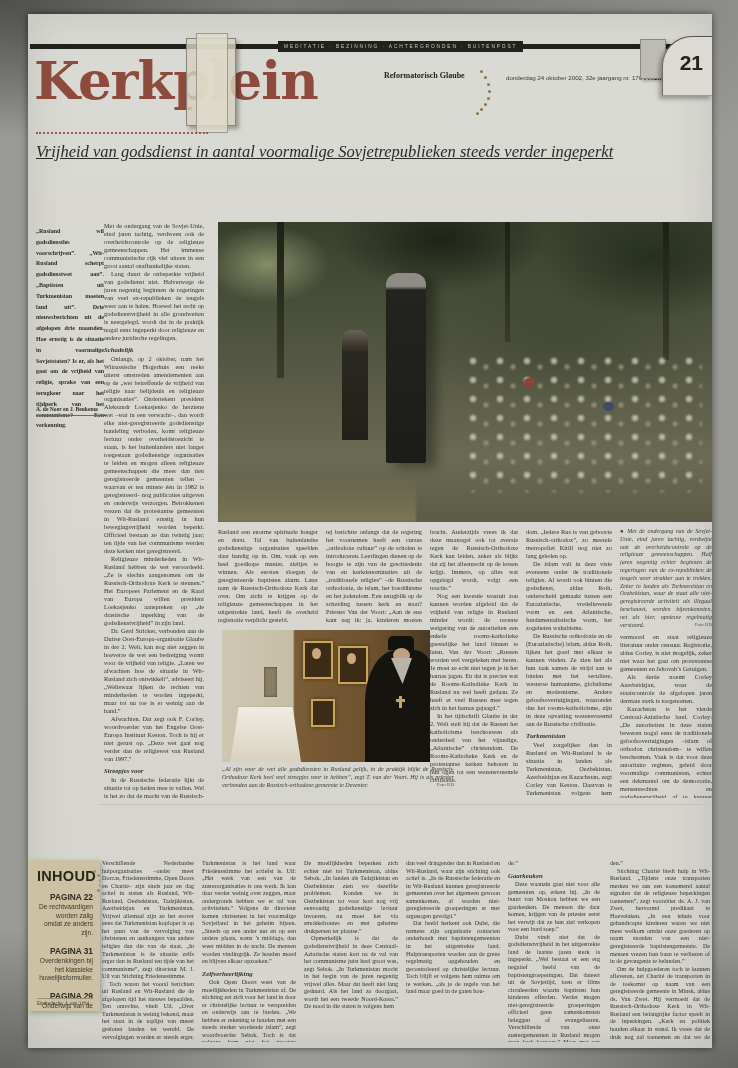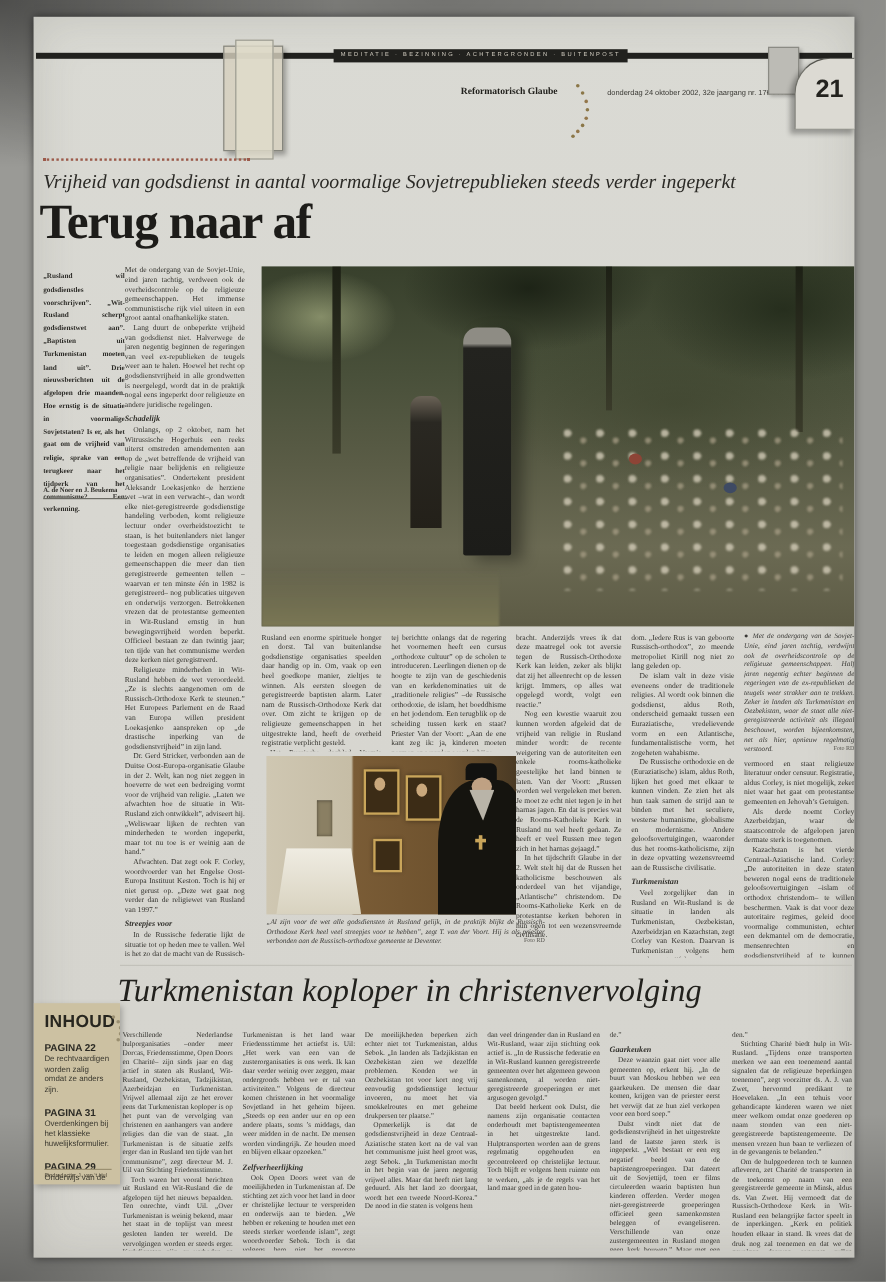--- a/index.html
+++ b/index.html
@@ -46,31 +46,31 @@
   }
   .dots-arc{position:absolute;left:452px;top:56px;width:3px;height:3px;border-radius:50%;background:#8b7748;
     box-shadow:4px 6px 0 #8b7748, 7px 13px 0 #93764a, 8px 20px 0 #8b7748, 7px 27px 0 #93764a, 4px 33px 0 #8b7748, 0px 38px 0 #93764a, -4px 42px 0 #8b7748;}
   .dateline{
     position:absolute;left:478px;top:60px;width:150px;
     font-family:"Liberation Sans",sans-serif;font-size:6.2px;color:#3a3934;white-space:nowrap;
   }
   .dateline b{font-size:6.6px;color:#1d1d1a;}
   .corner-tab-small{position:absolute;left:612px;top:25px;width:24px;height:38px;background:#bcbbb5;border:1px solid #8b8b84;box-shadow:2px 2px 3px rgba(0,0,0,.25);}
   .corner-tab{
-    position:absolute;left:634px;top:34px;width:50px;height:58px;background:#dcdad3;
+    position:absolute;left:634px;top:22px;width:50px;height:58px;background:#dcdad3;
     border-left:1px solid #6f6f68;border-top:1px solid #55554f;border-bottom:1px solid #9b9b93;
     border-radius:30px 0 0 0;box-shadow:-3px 3px 4px rgba(0,0,0,.3);
   }
   .corner-tab .num{
     position:absolute;right:10px;top:14px;font-family:"Liberation Sans",sans-serif;
     font-weight:bold;font-size:21px;color:#23221e;
   }
   .red-dotted{position:absolute;left:8px;top:118px;width:172px;border-bottom:2px dotted #9c5a4a;}
   
-  .kicker{position:absolute;left:8px;top:128px;width:660px;font-style:italic;font-size:16.5px;color:#2b2a26;}
+  .kicker{position:absolute;left:8px;top:128px;width:660px;font-style:italic;font-size:16.5px;color:#2b2a26;text-decoration:underline;}
   .headline{position:absolute;left:5px;top:146px;font-weight:bold;font-size:41px;letter-spacing:-1px;color:#1d1c19;}
   
   .col{position:absolute;overflow:hidden;text-align:justify;font-size:6.3px;line-height:1.27;color:#34332e;}
   .col .bp{margin:0;text-indent:7px;}
   .col .bp:first-child{text-indent:0;}
   .col .bsub{margin:4px 0 1px 0;font-weight:bold;font-style:italic;font-size:6.8px;text-indent:0;}
   .intro-col{
     position:absolute;left:8px;top:212px;width:68px;overflow:hidden;
     font-weight:bold;font-size:6px;line-height:1.8;text-align:justify;color:#2e2d29;
   }
@@ -132,57 +132,57 @@
   .photo-priest .cross:after{content:"";position:absolute;left:-3px;top:3px;width:9px;height:3px;background:#c9a55a;}
   .caption{font-style:italic;font-size:6px;line-height:1.3;color:#3a3936;text-align:justify;}
   .credit{font-style:normal;font-size:5px;color:#55544e;float:right;margin-left:4px;}
   .cap-col-caption{font-style:italic;margin-bottom:4px;}
   
   .rule-2{position:absolute;left:72px;top:790px;width:610px;border-bottom:1px solid #c2c1ba;}
   .headline-2{position:absolute;left:70px;top:796px;font-style:italic;font-size:27px;color:#22211d;}
   .col-b{font-size:6.1px;line-height:1.24;}
   
   .inhoud{
-    position:absolute;left:0;top:822px;width:72px;height:151px;
+    position:absolute;left:0;top:846px;width:72px;height:151px;
     background:#ccc1a2;box-shadow:2px 2px 5px rgba(0,0,0,.25);
     padding:8px 7px 20px 9px;box-sizing:border-box;overflow:hidden;
     font-family:"Liberation Sans",sans-serif;
   }
   .inhoud-title{font-weight:bold;font-size:14.5px;letter-spacing:.3px;color:#27261f;}
   .inhoud-dots{position:absolute;right:4px;top:10px;width:3px;height:3px;border-radius:50%;background:#9a8f70;
     box-shadow:4px 4px 0 #9a8f70, 6px 9px 0 #9a8f70, 6px 14px 0 #9a8f70, 4px 19px 0 #9a8f70;}
-  .toc-item{margin-top:8px;}
+  .toc-item{margin-top:8px;text-align:right;}
   .toc-page{font-weight:bold;font-size:8.3px;color:#2b2a24;}
   .toc-text{font-size:6.6px;line-height:1.32;color:#3a382f;margin-top:1px;}
   .inhoud-footer{position:absolute;left:9px;right:7px;bottom:5px;border-top:1px solid #9a8f70;padding-top:2px;font-size:4.6px;color:#4a4436;}
 </style>
 </head>
 <body>
 
 <div class="page">
 
   <div class="topbar"></div>
   <div class="section-label">MEDITATIE · BEZINNING · ACHTERGRONDEN · BUITENPOST</div>
+  <div class="masthead-title">Kerkplein</div>
   <div class="mast-tab">
     <div class="mast-tab-inner"></div>
   </div>
   <div class="rd-logo">Reformatorisch Glaube</div>
   <div class="dots-arc"></div>
   <div class="dateline">
     <span>donderdag 24 oktober 2002, 32e jaargang nr. 176</span>
     <b>PAGINA</b>
   </div>
   <div class="corner-tab-small"></div>
   <div class="corner-tab">
     <div class="num">21</div>
   </div>
   <div class="red-dotted"></div>
 
   <div class="kicker">Vrijheid van godsdienst in aantal voormalige Sovjetrepublieken steeds verder ingeperkt</div>
-  <div class="headline">Terug naar af</div>
 
   <div class="intro-col">„Rusland wil godsdienstles voorschrijven”. „Wit-Rusland scherpt godsdienstwet aan”. „Baptisten uit Turkmenistan moeten land uit”. Drie nieuwsberichten uit de afgelopen drie maanden. Hoe ernstig is de situatie in voormalige Sovjetstaten? Is er, als het gaat om de vrijheid van religie, sprake van een terugkeer naar het tijdperk van het communisme? Een verkenning.</div>
   <div class="byline">A. de Noer en J. Beukema</div>
 
   <div class="col" style="left:76px;top:208px;width:100px;height:578px;">
       <p class="bp">Met de ondergang van de Sovjet-Unie, eind jaren tachtig, verdween ook de overheidscontrole op de religieuze gemeenschappen. Het immense communistische rijk viel uiteen in een groot aantal onafhankelijke staten.</p>
       <p class="bp">Lang duurt de onbeperkte vrijheid van godsdienst niet. Halverwege de jaren negentig beginnen de regeringen van veel ex-republieken de teugels weer aan te halen. Hoewel het recht op godsdienstvrijheid in alle grondwetten is neergelegd, wordt dat in de praktijk nogal eens ingeperkt door religieuze en andere juridische regelingen.</p>
       <p class="bsub">Schadelijk</p>
       <p class="bp">Onlangs, op 2 oktober, nam het Witrussische Hogerhuis een reeks uiterst omstreden amendementen aan op de „wet betreffende de vrijheid van religie naar belijdenis en religieuze organisaties”. Ondertekent president Aleksandr Loekasjenko de herziene wet –wat in een verwacht–, dan wordt elke niet-geregistreerde godsdienstige handeling verboden, komt religieuze lectuur onder overheidstoezicht te staan, is het buitenlanders niet langer toegestaan godsdienstige organisaties te leiden en mogen alleen religieuze gemeenschappen die meer dan tien geregistreerde gemeenten tellen –waarvan er ten minste één in 1982 is geregistreerd– nog publicaties uitgeven en onderwijs verzorgen. Betrokkenen vrezen dat de protestantse gemeenten in Wit-Rusland ernstig in hun bewegingsvrijheid worden beperkt. Officieel bestaan ze dan twintig jaar; ten tijde van het communisme werden deze kerken niet geregistreerd.</p>
       <p class="bp">Religieuze minderheden in Wit-Rusland hebben de wet veroordeeld. „Ze is slechts aangenomen om de Russisch-Orthodoxe Kerk te steunen.” Het Europees Parlement en de Raad van Europa willen president Loekasjenko aanspreken op „de drastische inperking van de godsdienstvrijheid” in zijn land.</p>
@@ -251,21 +251,20 @@
     <div class="face2"></div>
     <div class="beard"></div>
     <div class="cross"></div>
   </div>
   <div class="caption" style="position:absolute;left:194px;top:752px;width:232px;">
     <span>„Al zijn voor de wet alle godsdiensten in Rusland gelijk, in de praktijk blijkt de Russisch-Orthodoxe Kerk heel veel streepjes voor te hebben”, zegt T. van der Voort. Hij is als priester verbonden aan de Russisch-orthodoxe gemeente te Deventer.</span>
     <span class="credit">Foto RD</span>
   </div>
 
   <div class="rule-2"></div>
-  <div class="headline-2">Turkmenistan koploper in christenvervolging</div>
   <div class="col col-b" style="left:74px;top:846px;width:92px;height:182px;">
       <p class="bp">Verschillende Nederlandse hulporganisaties –onder meer Dorcas, Friedensstimme, Open Doors en Charité– zijn sinds jaar en dag actief in staten als Rusland, Wit-Rusland, Oezbekistan, Tadzjikistan, Azerbeidzjan en Turkmenistan. Vrijwel allemaal zijn ze het erover eens dat Turkmenistan koploper is op het punt van de vervolging van christenen en aanhangers van andere religies dan die van de staat. „In Turkmenistan is de situatie zelfs erger dan in Rusland ten tijde van het communisme”, zegt directeur M. J. Uil van Stichting Friedensstimme.</p>
       <p class="bp">Toch waren het vooral berichten uit Rusland en Wit-Rusland die de afgelopen tijd het nieuws bepaalden. Ten onrechte, vindt Uil. „Over Turkmenistan is weinig bekend, maar het staat in de toplijst van meest gesloten landen ter wereld. De vervolgingen worden er steeds erger. Kerkdiensten zijn er verboden en worden verstoord. Bijbels worden in beslag genomen en christenen beboet, gearresteerd en mishandeld.”</p>
     </div>
   <div class="col col-b" style="left:174px;top:846px;width:94px;height:182px;">
       <p class="bp">Turkmenistan is het land waar Friedensstimme het actiefst is. Uil: „Het werk van een van de zusterorganisaties is ons werk. Ik kan daar verder weinig over zeggen, maar ondergronds hebben we er tal van activiteiten.” Volgens de directeur komen christenen in het voormalige Sovjetland in het geheim bijeen. „Steeds op een ander uur en op een andere plaats, soms ’s middags, dan weer midden in de nacht. De mensen worden vindingrijk. Ze houden moed en blijven elkaar opzoeken.”</p>
       <p class="bsub">Zelfverheerlijking</p>
       <p class="bp">Ook Open Doors weet van de moeilijkheden in Turkmenistan af. De stichting zet zich voor het land in door er christelijke lectuur te verspreiden en onderwijs aan te bieden. „We hebben er rekening te houden met een steeds sterker wordende islam”, zegt woordvoerder Sebok. Toch is dat volgens hem niet het grootste probleem. „De grootste bedreiging is de zelfverheerlijking van de leider. De president van Turkmenistan laat zich als een god vereren.”</p>
     </div>
   <div class="col col-b" style="left:276px;top:846px;width:94px;height:182px;">

